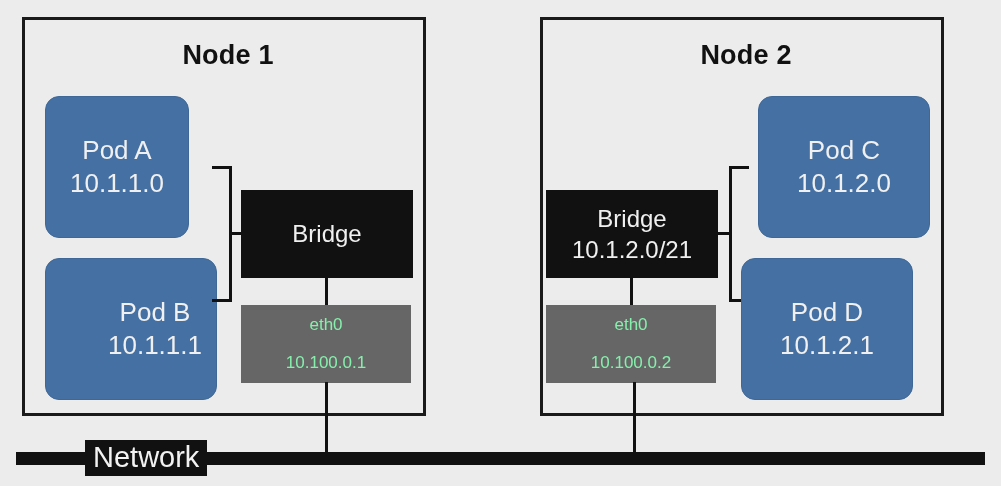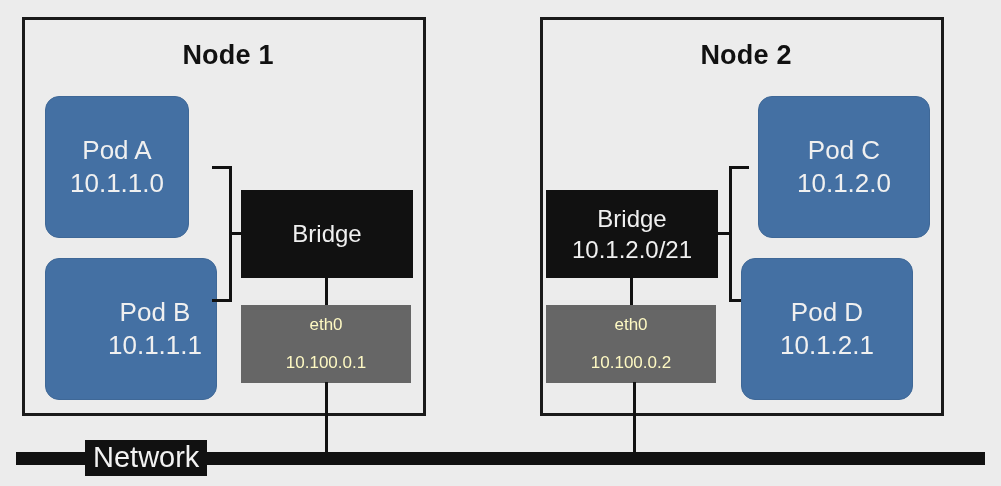--- a/index.html
+++ b/index.html
@@ -83,21 +83,21 @@
   
   .eth {
     position: absolute;
     background: #666666;
     border: 1px solid #666666;
     box-sizing: border-box;
     display: flex;
     flex-direction: column;
     align-items: center;
     justify-content: center;
-    color: #fef9c3;
+    color: #86efac;
     font-size: 17px;
     line-height: 1.9;
     gap: 6px;
   }
   #eth1 { left: 241px; top: 305px; width: 170px; height: 78px; }
   #eth2 { left: 546px; top: 305px; width: 170px; height: 78px; }
 
   
   .vline {
     position: absolute;

